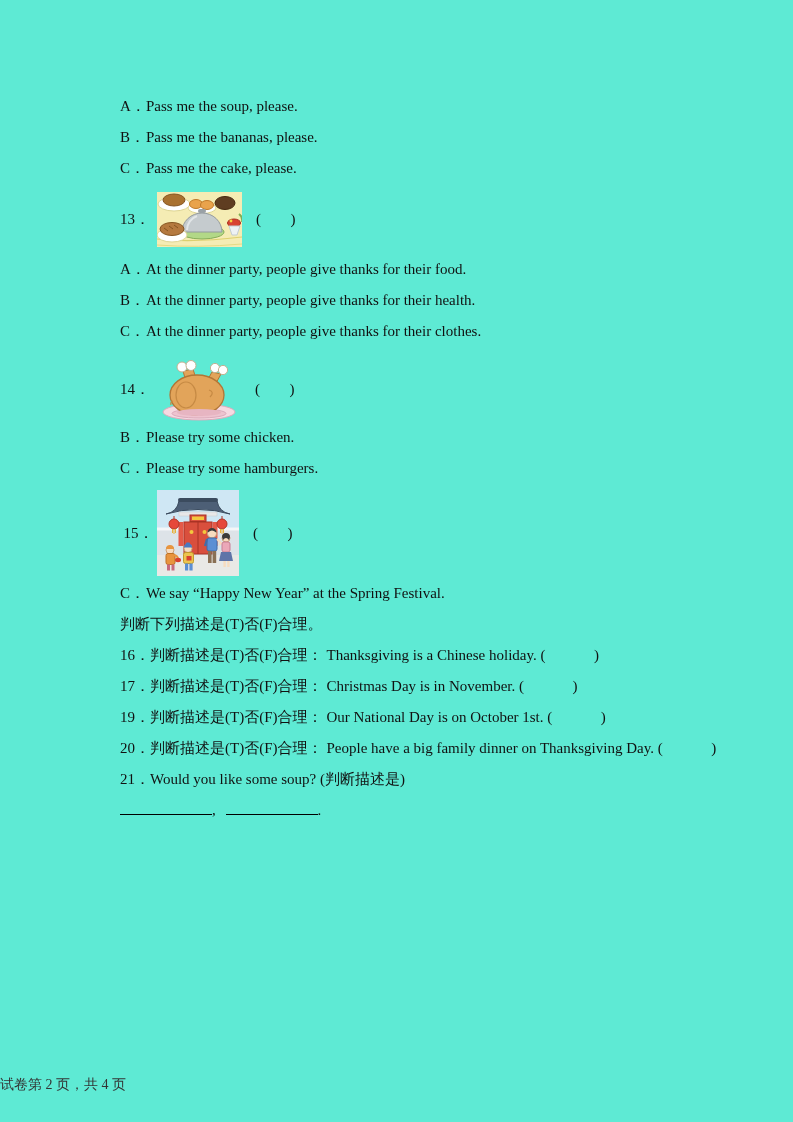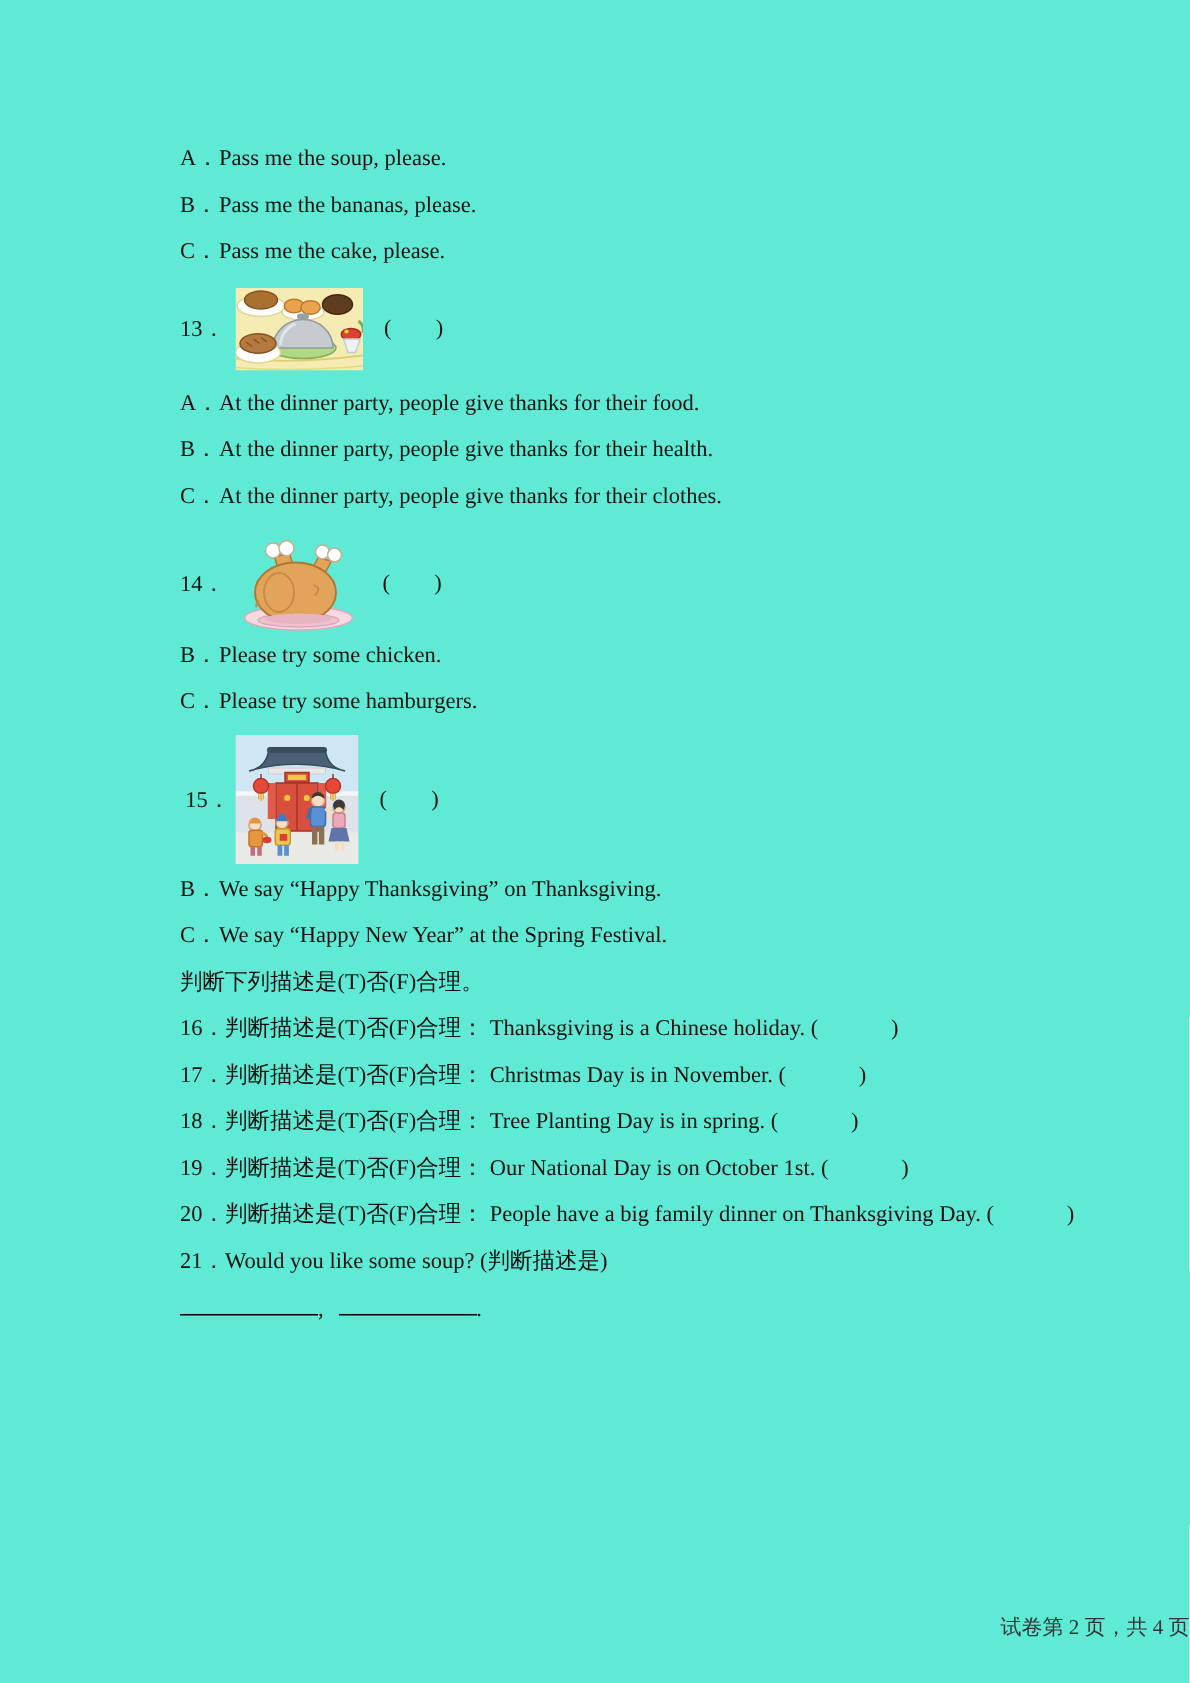--- a/index.html
+++ b/index.html
@@ -25,21 +25,21 @@
   .row-q14{margin:16px 0 6px 0;}
   .row-q15{margin:4px 0 8px 0;text-align:center;}
   .answer-line{margin-top:3px;}
   .blank{
     display:inline-block;width:92px;height:13px;
     border-bottom:1px solid #000;vertical-align:baseline;
   }
   .blank2{margin-left:6px;}
   .footer{
     position:absolute;left:0;right:0;bottom:28px;
-    text-align:right;font-size:14px;color:#333;
+    text-align:left;font-size:14px;color:#333;
   }
   svg{display:block;}
 </style>
 </head>
 <body>
 
 <div class="page">
   <div class="content">
 
     <div class="line opt">
@@ -172,38 +172,31 @@
           <rect x="29" y="52.5" width="4" height="2.5" rx="1" fill="#4a78c0"></rect>
           <rect x="26.5" y="62.5" width="10" height="11" rx="2" fill="#ecc44f" stroke="#c29a2a"></rect>
           <rect x="29.5" y="66" width="5" height="4.5" fill="#d8402f"></rect>
           <rect x="28" y="73.5" width="3.2" height="7" fill="#5b8fd4"></rect>
           <rect x="32.4" y="73.5" width="3.2" height="7" fill="#5b8fd4"></rect>
         </svg>
       </span>
       <span class="bracket-mid">(&nbsp;&nbsp;&nbsp;&nbsp;&nbsp;&nbsp;)</span>
     </div>
     <div class="line opt">
-      <span class="letter">B．</span><span>We say “Happy Thanksgiving” on Thanksgiving.</span>
-    </div>
-    <div class="line opt">
       <span class="letter">C．</span><span>We say “Happy New Year” at the Spring Festival.</span>
     </div>
 
     <div class="line sec-header">判断下列描述是(T)否(F)合理。</div>
 
     <div class="line tf">
       <span>16．</span><span>判断描述是(T)否(F)合理：</span><span class="statement">Thanksgiving is a Chinese holiday.</span>
       <span class="bracket">(&nbsp;&nbsp;&nbsp;&nbsp;&nbsp;&nbsp;&nbsp;&nbsp;&nbsp;&nbsp;)</span>
     </div>
     <div class="line tf">
       <span>17．</span><span>判断描述是(T)否(F)合理：</span><span class="statement">Christmas Day is in November.</span>
-      <span class="bracket">(&nbsp;&nbsp;&nbsp;&nbsp;&nbsp;&nbsp;&nbsp;&nbsp;&nbsp;&nbsp;)</span>
-    </div>
-    <div class="line tf">
-      <span>18．</span><span>判断描述是(T)否(F)合理：</span><span class="statement">Tree Planting Day is in spring.</span>
       <span class="bracket">(&nbsp;&nbsp;&nbsp;&nbsp;&nbsp;&nbsp;&nbsp;&nbsp;&nbsp;&nbsp;)</span>
     </div>
     <div class="line tf">
       <span>19．</span><span>判断描述是(T)否(F)合理：</span><span class="statement">Our National Day is on October 1st.</span>
       <span class="bracket">(&nbsp;&nbsp;&nbsp;&nbsp;&nbsp;&nbsp;&nbsp;&nbsp;&nbsp;&nbsp;)</span>
     </div>
     <div class="line tf">
       <span>20．</span><span>判断描述是(T)否(F)合理：</span><span class="statement">People have a big family dinner on Thanksgiving Day.</span>
       <span class="bracket">(&nbsp;&nbsp;&nbsp;&nbsp;&nbsp;&nbsp;&nbsp;&nbsp;&nbsp;&nbsp;)</span>
     </div>

